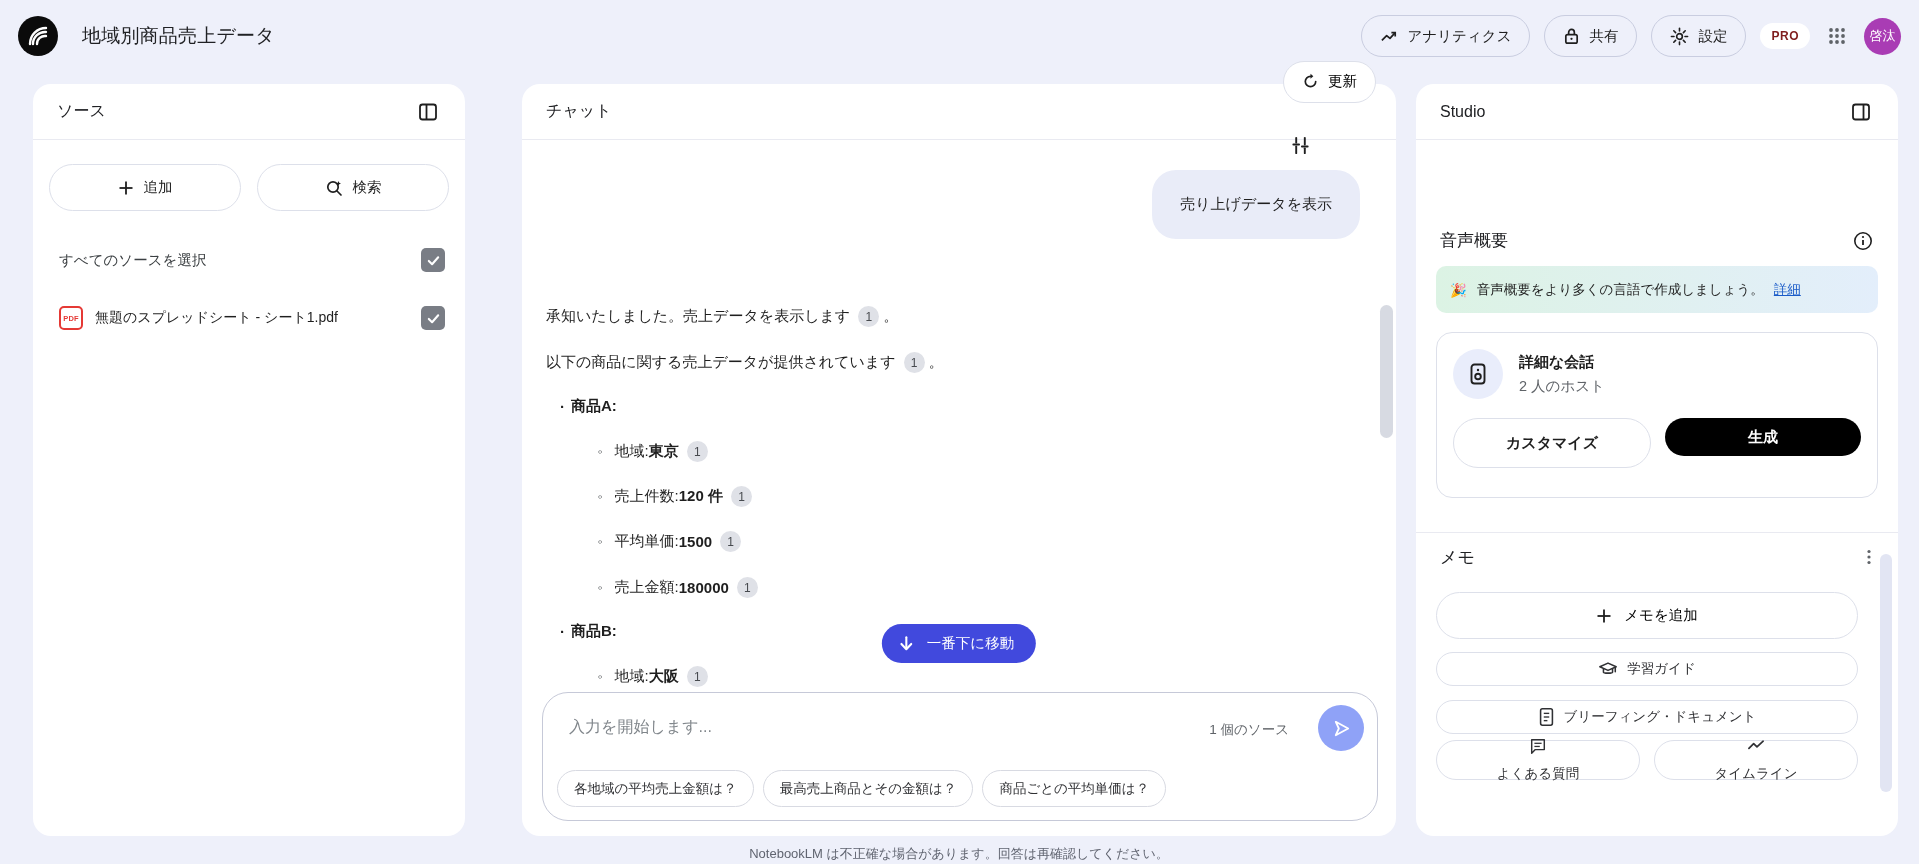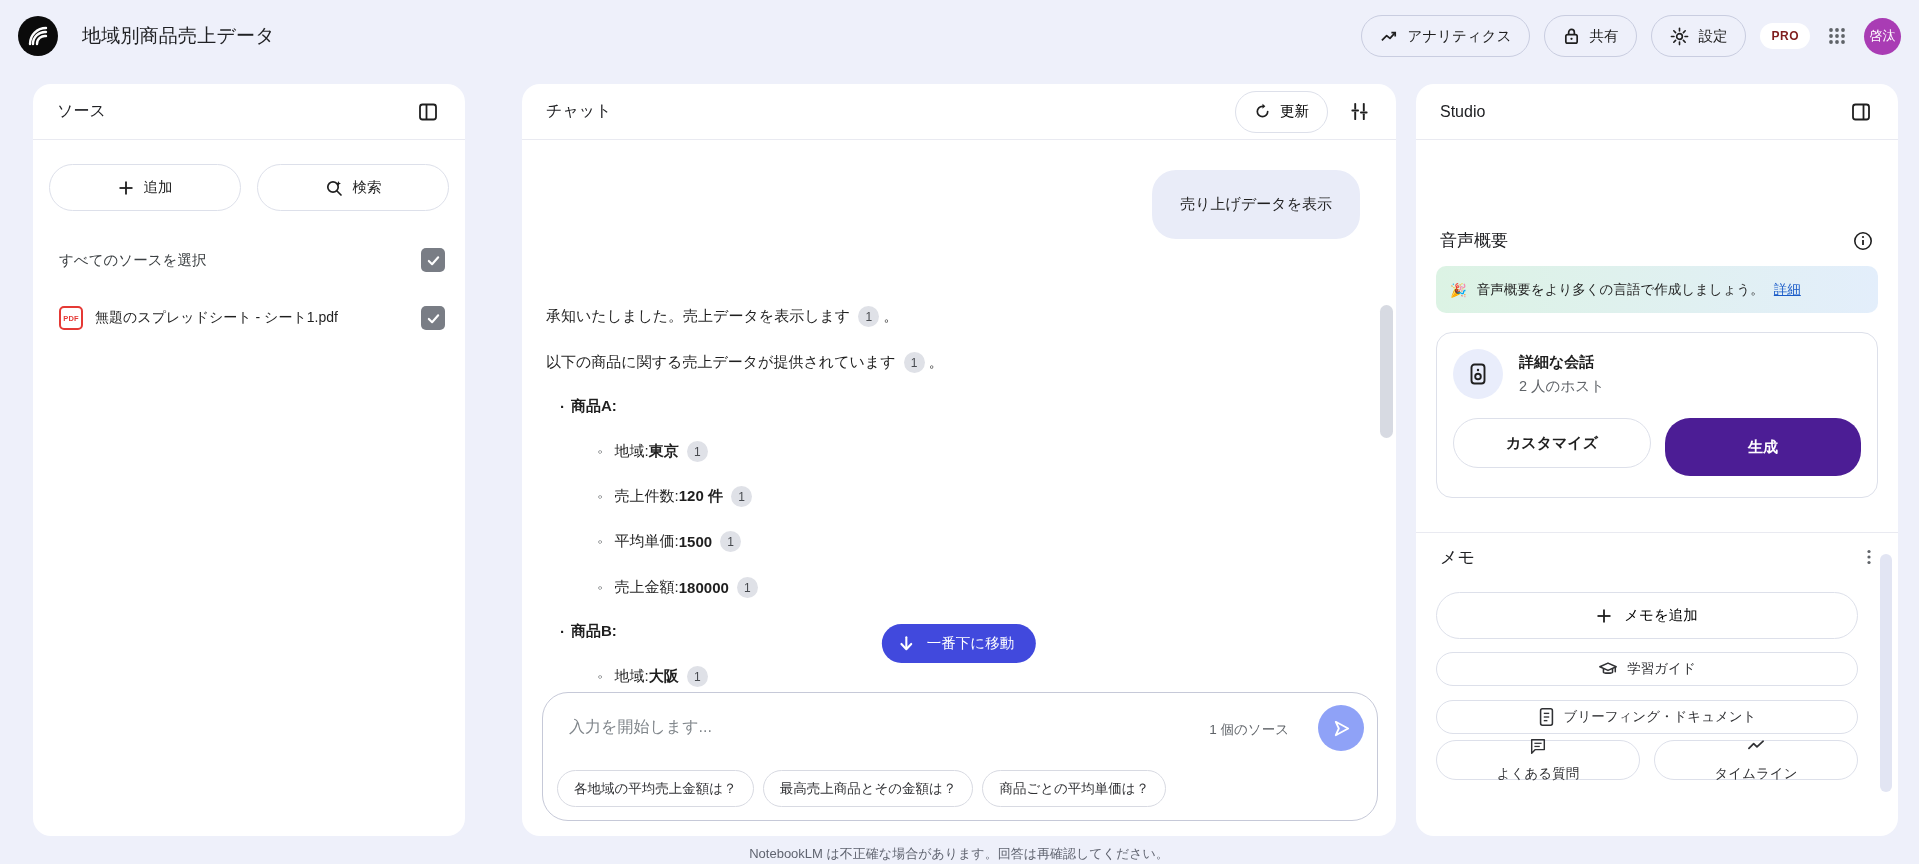--- a/index.html
+++ b/index.html
@@ -52,21 +52,21 @@
   .pdf-icon span { font-size:7.5px; font-weight:bold; color:#e53935; letter-spacing:.2px; }
   .source-name { font-size:14px; color:#1f1f1f; margin-left:12px; white-space:nowrap;
     overflow:hidden; text-overflow:ellipsis; max-width:300px; }
   .spacer { flex:1; }
   .checkbox { width:24px; height:24px; border-radius:5px; background:#797d85;
     display:flex; align-items:center; justify-content:center; cursor:pointer; flex:0 0 auto; }
 
   
   .refresh-btn { display:flex; align-items:center; gap:9px; height:42px; padding:0 18px;
     border:1px solid #dde0ea; border-radius:22px; background:#fff; font-size:14.5px; cursor:pointer; }
-  .chat-header-right { display:flex; align-items:center; gap:14px; }
+  .chat-header-right { display:flex; align-items:flex-start; gap:26px;flex-direction:column; }
   .user-bubble { position:absolute; top:86px; right:36px; background:#e9ecf8;
     border-radius:24px; padding:25px 28px; font-size:15px; color:#1f1f1f; }
   .chat-line { position:absolute; left:24px; font-size:15px; color:#1f1f1f;
     display:flex; align-items:center; white-space:nowrap; }
   .chat-line.lvl1 { left:38px; font-weight:bold; }
   .chat-line.lvl2 { left:76px; }
   .bullet-dot { font-weight:bold; margin-right:6px; }
   .bullet-circ { color:#3c4043; margin-right:12px; font-size:13px; }
   .bold { font-weight:bold; }
   .cite { display:inline-flex; align-items:center; justify-content:center;
@@ -100,21 +100,21 @@
   .convo-card { position:absolute; top:248px; left:20px; right:20px; height:166px;
     border:1px solid #dde0ea; border-radius:16px; padding:16px; }
   .convo-top { display:flex; align-items:center; gap:16px; }
   .convo-icon { width:50px; height:50px; border-radius:50%; background:#e9edfb;
     display:flex; align-items:center; justify-content:center; flex:0 0 auto; }
   .convo-title { font-size:15px; font-weight:bold; color:#1f1f1f; }
   .convo-sub { font-size:14.5px; color:#5f6368; margin-top:5px; }
   .convo-btns { display:flex; gap:14px; margin-top:19px; }
   .btn-outline { flex:1; height:50px; border:1px solid #dde0ea; border-radius:25px; background:#fff;
     font-size:15px; font-weight:bold; color:#1f1f1f; cursor:pointer; }
-  .btn-primary { flex:1; height:58px; border:none; border-radius:25px; background:#4c1d95;
+  .btn-primary { flex:1; height:38px; border:none; border-radius:25px; background:#000000;
     font-size:15px; font-weight:bold; color:#fff; cursor:pointer; }
   .studio-divider { position:absolute; top:448px; left:0; right:0; border-top:1px solid #e9eaf1; }
   .notes-title { top:462px; }
   .kebab-btn { position:absolute; top:456px; right:12px; }
   .add-note { position:absolute; top:508px; left:20px; right:40px; height:47px;
     border:1px solid #dde0ea; border-radius:24px; background:#fff;
     display:flex; align-items:center; justify-content:center; gap:12px; font-size:14.5px; cursor:pointer; }
   .note-grid-row1 { position:absolute; top:568px; left:20px; right:40px; display:flex; gap:14px;flex-direction:column; }
   .note-grid-row2 { position:absolute; top:656px; left:20px; right:40px; display:flex; gap:14px; }
   .note-btn { flex:1; border:1px solid #dde0ea; border-radius:26px; background:#fff;

